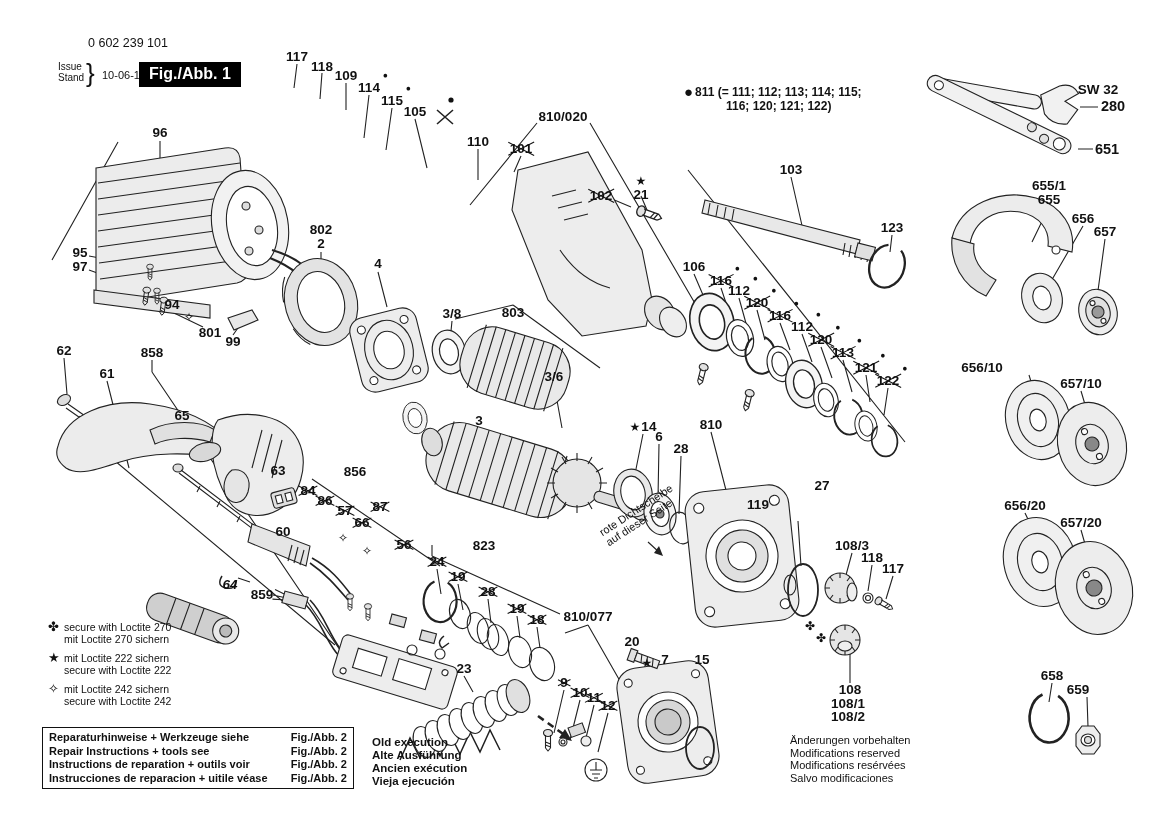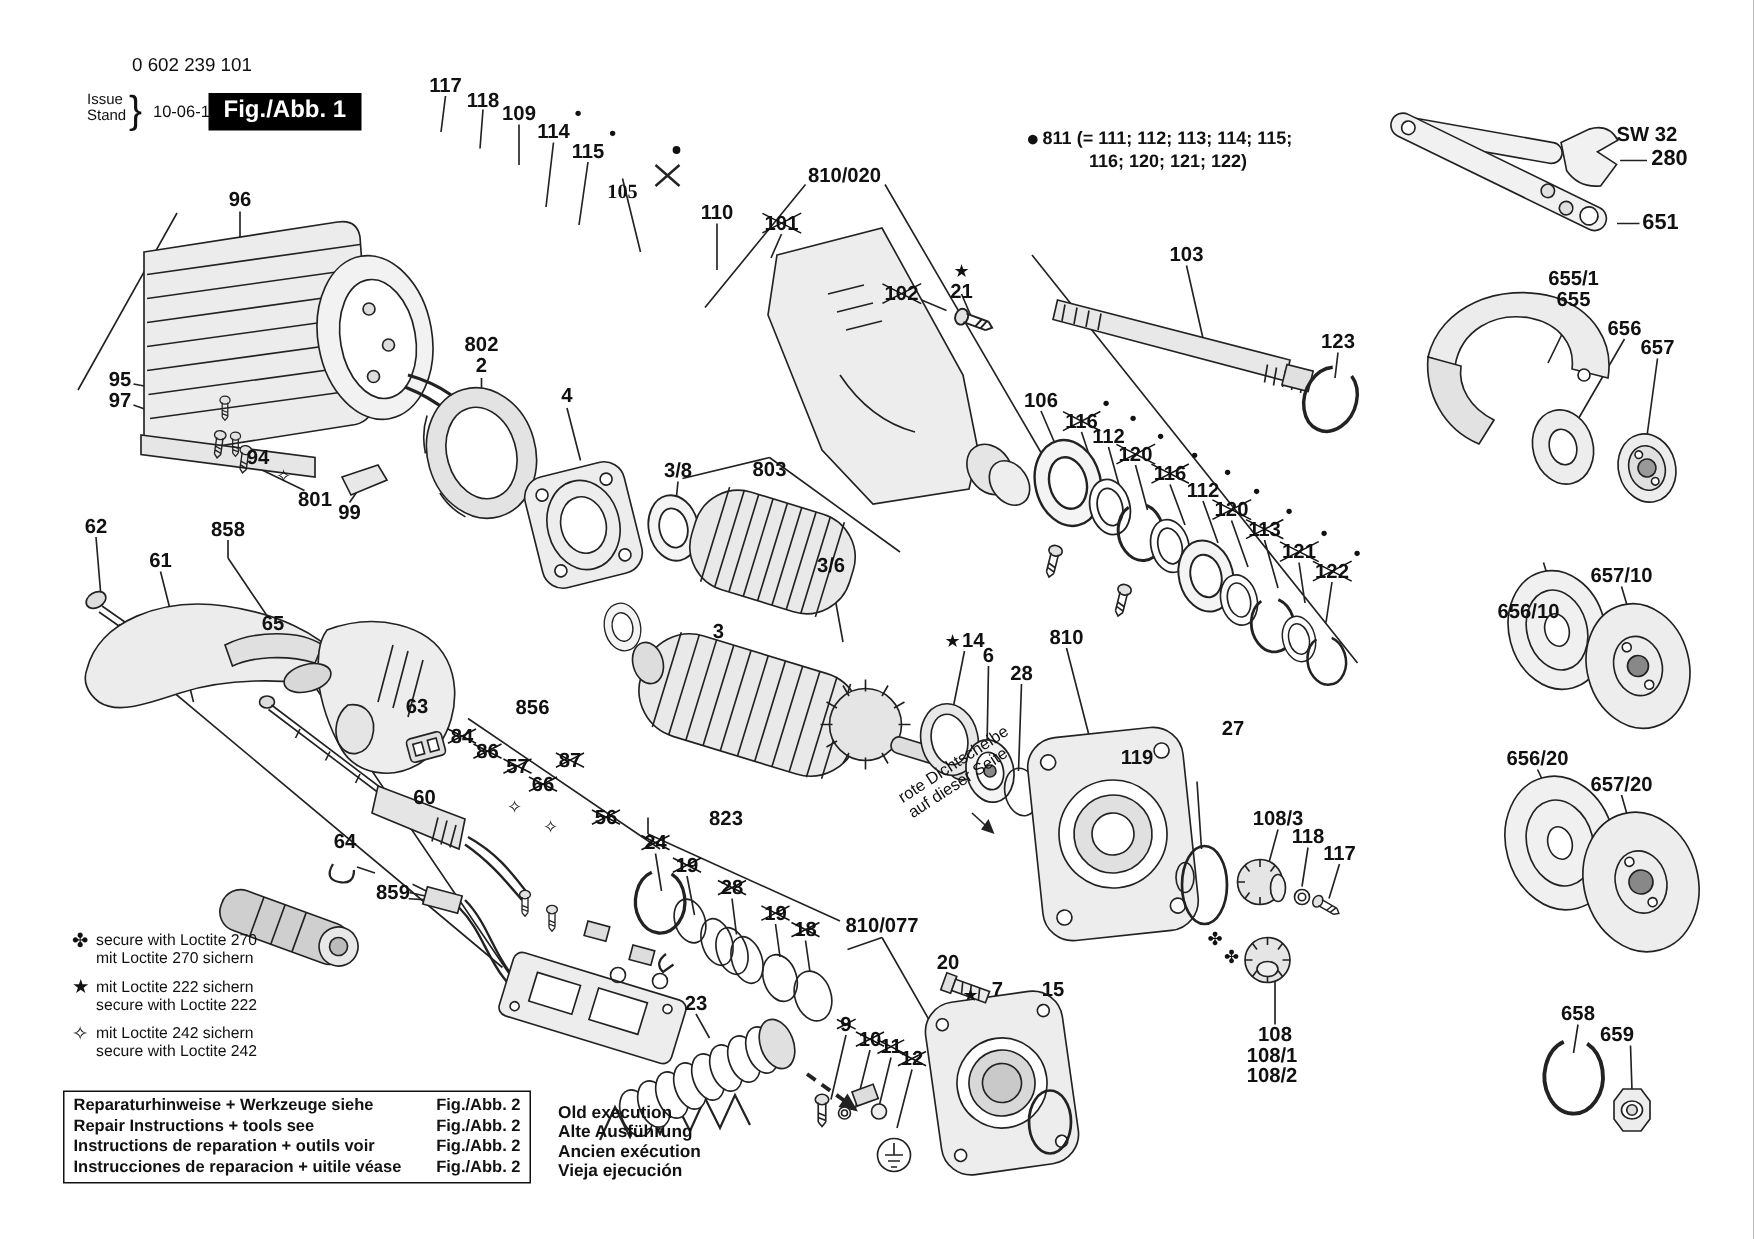--- a/index.html
+++ b/index.html
@@ -373,36 +373,36 @@
       </g>
     </g>
   </svg>
 
   <div id="labels-layer">
       <div class="label" style="left: 297px; top: 57px;"><span class="txt">117</span></div>
       <div class="label" style="left: 322px; top: 67px;"><span class="txt">118</span></div>
       <div class="label" style="left: 346px; top: 76px;"><span class="txt">109</span></div>
       <div class="label" style="left: 369px; top: 88px;"><span class="txt">114</span><span class="dotmark">●</span></div>
       <div class="label" style="left: 392px; top: 101px;"><span class="txt">115</span><span class="dotmark">●</span></div>
-      <div class="label" style="left: 415px; top: 128px; font-family: Liberation Serif, serif;"><span class="txt">105</span></div>
+      <div class="label" style="left: 415px; top: 112px;"><span class="txt">105</span></div>
       <div class="label" style="left: 478px; top: 142px;"><span class="txt">110</span></div>
       <div class="label crossed" style="left: 521px; top: 149px;"><span class="txt">101</span></div>
       <div class="label" style="left: 563px; top: 117px;"><span class="txt">810/020</span></div>
       <div class="label crossed" style="left: 601px; top: 196px;"><span class="txt">102</span></div>
       <div class="label sym-above" style="left: 641px; top: 188px;"><span class="sym">★</span><span class="txt">21</span></div>
       <div class="label" style="left: 791px; top: 170px;"><span class="txt">103</span></div>
       <div class="label" style="left: 892px; top: 228px;"><span class="txt">123</span></div>
       <div class="label" style="left: 1098px; top: 90px;"><span class="txt">SW 32</span></div>
       <div class="label" style="left: 1113px; top: 106px; font-size: 14.5px;"><span class="txt">280</span></div>
       <div class="label" style="left: 1107px; top: 149px; font-size: 14.5px;"><span class="txt">651</span></div>
       <div class="label" style="left: 1049px; top: 186px;"><span class="txt">655/1</span></div>
       <div class="label" style="left: 1049px; top: 200px;"><span class="txt">655</span></div>
       <div class="label" style="left: 1083px; top: 219px;"><span class="txt">656</span></div>
       <div class="label" style="left: 1105px; top: 232px;"><span class="txt">657</span></div>
-      <div class="label" style="left: 1019px; top: 368px; margin-top: 40px;"><span class="txt">656/10</span></div>
+      <div class="label" style="left: 982px; top: 368px;"><span class="txt">656/10</span></div>
       <div class="label" style="left: 1081px; top: 384px;"><span class="txt">657/10</span></div>
       <div class="label" style="left: 1025px; top: 506px;"><span class="txt">656/20</span></div>
       <div class="label" style="left: 1081px; top: 523px;"><span class="txt">657/20</span></div>
       <div class="label" style="left: 1052px; top: 676px;"><span class="txt">658</span></div>
       <div class="label" style="left: 1078px; top: 690px; text-align: right;"><span class="txt">659</span></div>
       <div class="label" style="left: 160px; top: 133px;"><span class="txt">96</span></div>
       <div class="label" style="left: 80px; top: 253px;"><span class="txt">95</span></div>
       <div class="label" style="left: 80px; top: 267px;"><span class="txt">97</span></div>
       <div class="label" style="left: 172px; top: 305px;"><span class="txt">94</span></div>
       <div class="label" style="left: 189px; top: 317px;"><span class="sym">✧</span></div>
@@ -414,21 +414,21 @@
       <div class="label" style="left: 452px; top: 314px;"><span class="txt">3/8</span></div>
       <div class="label" style="left: 513px; top: 313px;"><span class="txt">803</span></div>
       <div class="label" style="left: 554px; top: 377px;"><span class="txt">3/6</span></div>
       <div class="label" style="left: 479px; top: 421px;"><span class="txt">3</span></div>
       <div class="label" style="left: 64px; top: 351px;"><span class="txt">62</span></div>
       <div class="label" style="left: 107px; top: 374px;"><span class="txt">61</span></div>
       <div class="label" style="left: 152px; top: 353px;"><span class="txt">858</span></div>
       <div class="label" style="left: 182px; top: 416px;"><span class="txt">65</span></div>
       <div class="label" style="left: 278px; top: 471px;"><span class="txt">63</span></div>
       <div class="label" style="left: 283px; top: 532px;"><span class="txt">60</span></div>
-      <div class="label" style="left: 230px; top: 561px;"><span class="txt">64</span></div>
+      <div class="label" style="left: 230px; top: 585px; font-style: italic;"><span class="txt">64</span></div>
       <div class="label" style="left: 262px; top: 595px;"><span class="txt">859</span></div>
       <div class="label" style="left: 355px; top: 472px;"><span class="txt">856</span></div>
       <div class="label crossed" style="left: 308px; top: 491px;"><span class="txt">84</span></div>
       <div class="label crossed" style="left: 325px; top: 501px;"><span class="txt">86</span></div>
       <div class="label crossed" style="left: 345px; top: 511px;"><span class="txt">57</span></div>
       <div class="label crossed" style="left: 362px; top: 523px;"><span class="txt">66</span></div>
       <div class="label crossed" style="left: 380px; top: 507px;"><span class="txt">87</span></div>
       <div class="label crossed" style="left: 404px; top: 545px;"><span class="txt">56</span></div>
       <div class="label" style="left: 343px; top: 538px;"><span class="sym">✧</span></div>
       <div class="label" style="left: 367px; top: 551px;"><span class="sym">✧</span></div>
@@ -536,14 +536,20 @@
       </div>
     </div>
 
   <div class="old-exec" id="old-exec">
       <div>Old execution</div>
       <div>Alte Ausführung</div>
       <div>Ancien exécution</div>
       <div>Vieja ejecución</div>
     </div>
 
+  <div class="mods" id="mods">
+      <div>Änderungen vorbehalten</div>
+      <div>Modifications reserved</div>
+      <div>Modifications resérvées</div>
+      <div>Salvo modificaciones</div>
+    </div>
 
 </div>
 
 </body></html>

